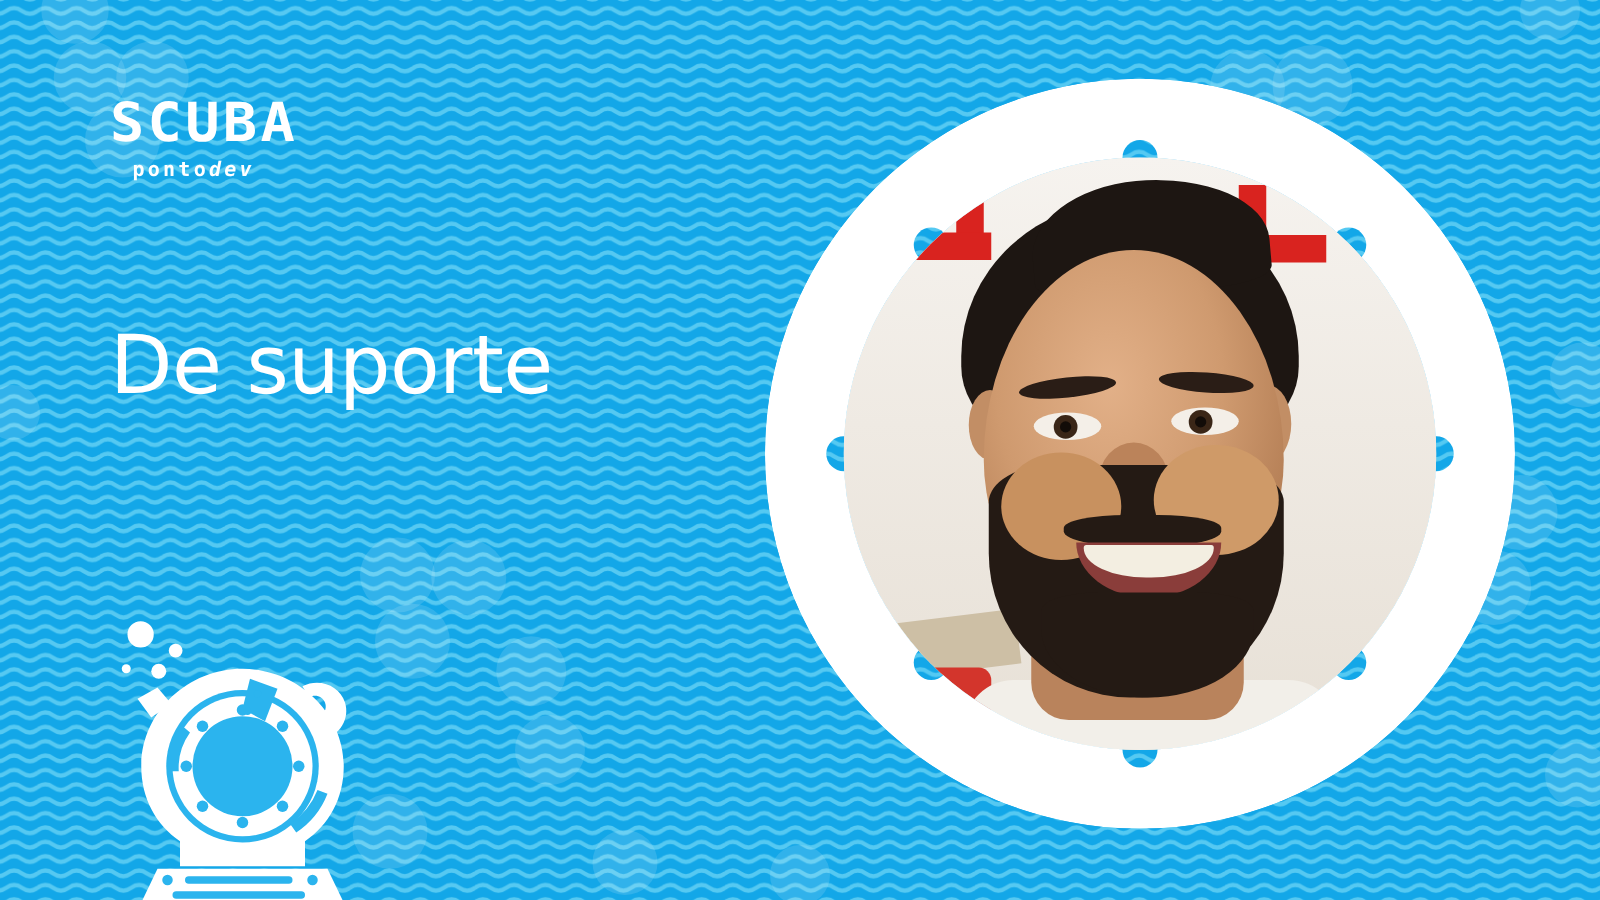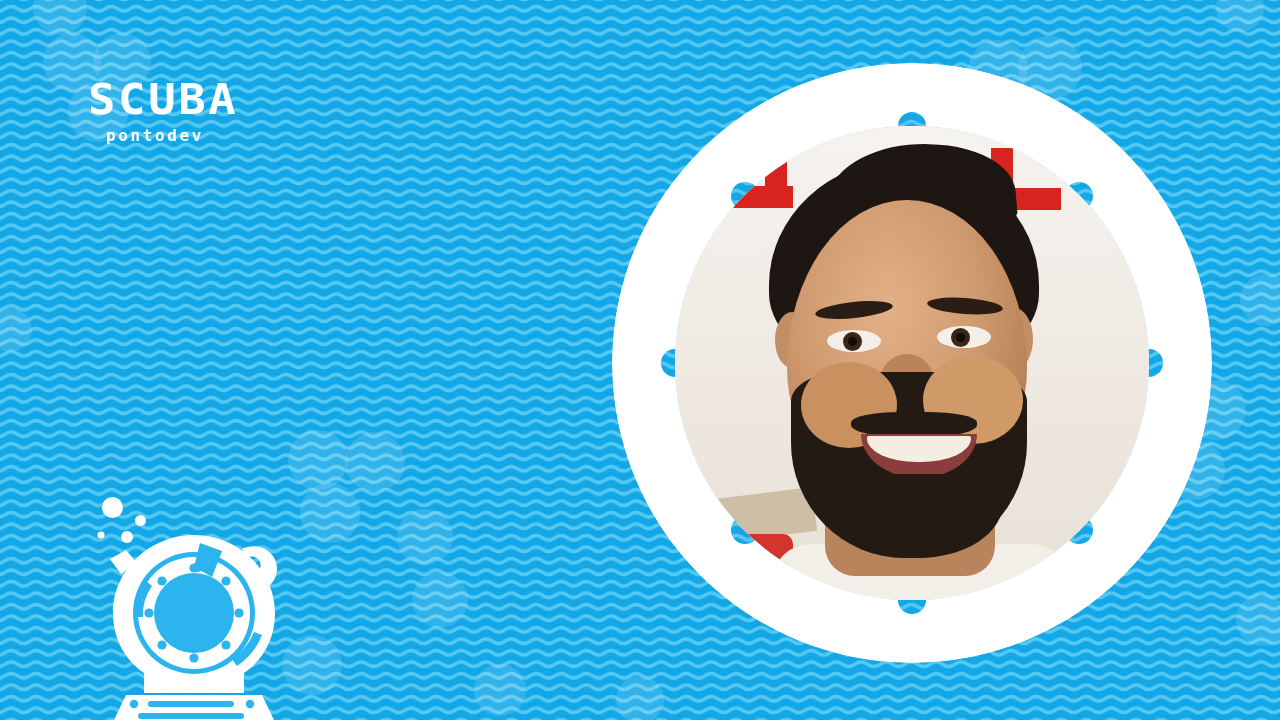--- a/index.html
+++ b/index.html
@@ -83,21 +83,21 @@
     margin-top: 7px;
     margin-left: 18px;
     font-family: "DejaVu Sans Mono", monospace;
     font-size: 16px;
     letter-spacing: 2.6px;
     line-height: 1;
     color: #ffffff;
     white-space: nowrap;
   }
   #brand-sub .light { font-weight: 700; }
-  #brand-sub .bold  { font-weight: 700; }
+  #brand-sub .bold  { font-weight: 700; font-style: italic; }
 
   #episode {
     margin-left: 30px;
     font-family: "DejaVu Sans", sans-serif;
     font-weight: 700;
     font-size: 48px;
     line-height: 0.96;
     color: #ffffff;
     letter-spacing: -1px;
   }
@@ -276,20 +276,21 @@
   <div id="left-col">
 
     <div id="brand">
       <div id="brand-block">
         <div id="brand-word">SCUBA</div>
         <div id="brand-sub"><span class="light">ponto</span><span class="bold">dev</span></div>
       </div>
     </div>
 
     <div id="headline">
+      <span class="hl-line">De suporte</span>
     </div>
 
     <svg id="helmet-mark" viewBox="0 0 224 233" aria-hidden="true">
       <g fill="#ffffff">
 
         <circle cx="30.5" cy="20.5" r="10.5"></circle>
         <circle cx="58.5" cy="33.5" r="5.5"></circle>
         <circle cx="45" cy="50" r="6"></circle>
         <circle cx="19" cy="48" r="3.6"></circle>
 

